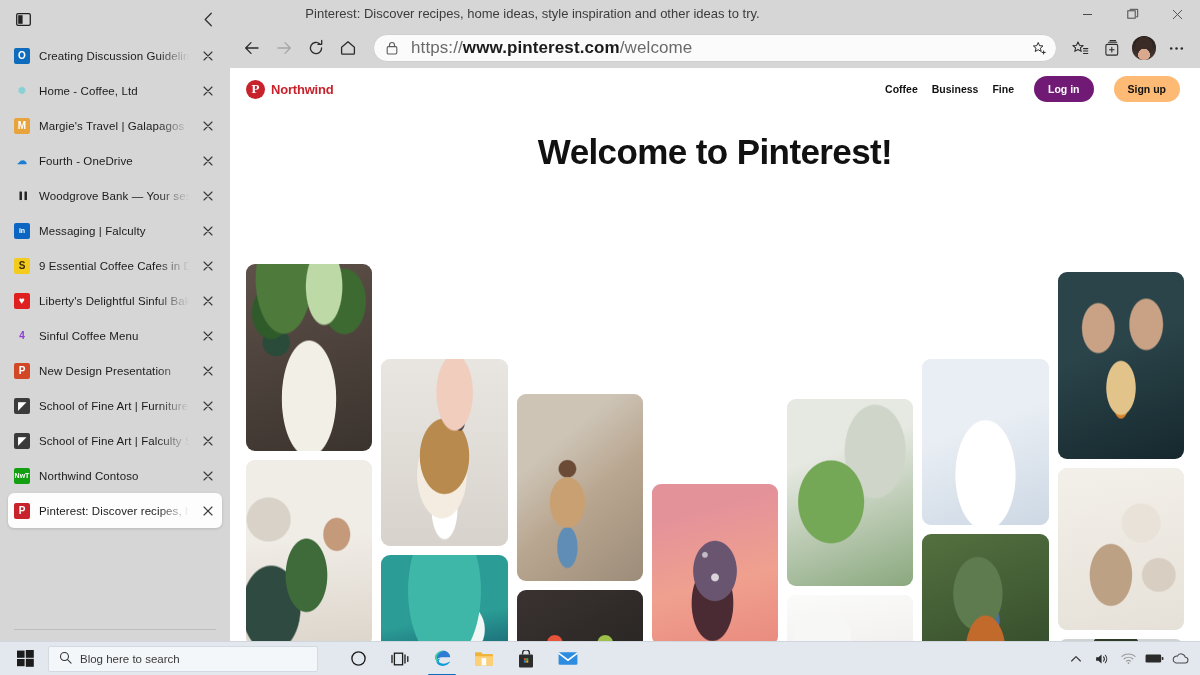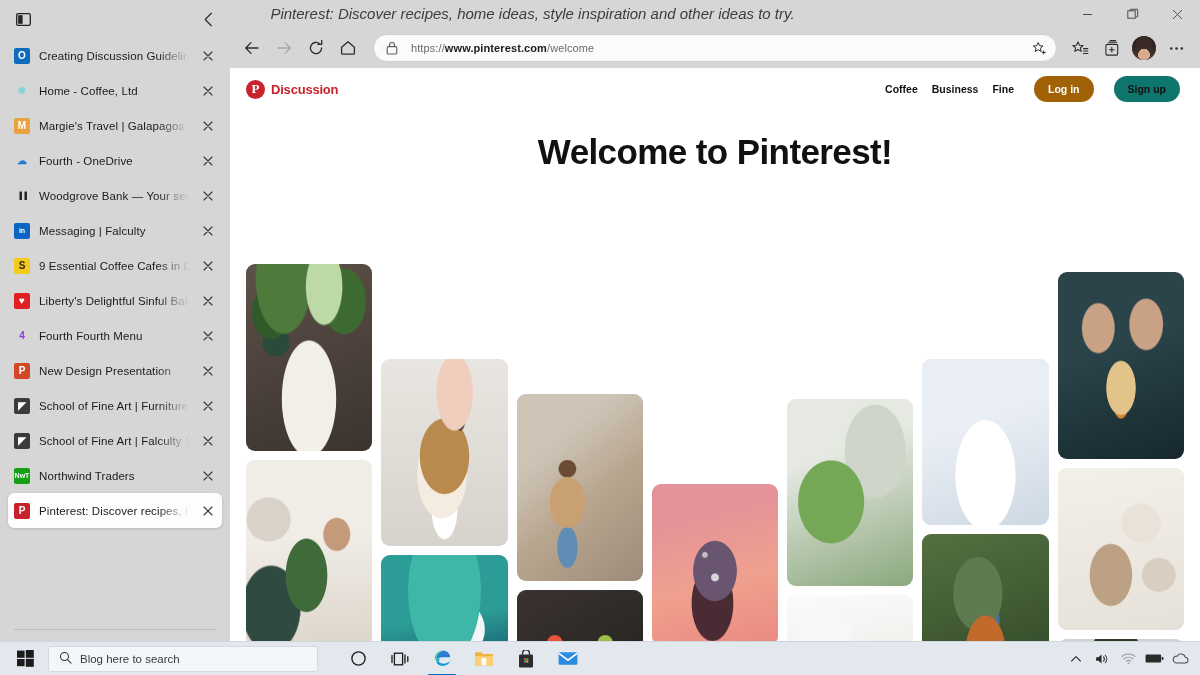--- a/index.html
+++ b/index.html
@@ -101,25 +101,24 @@
   #titlebar {
     height: 28px; flex: 0 0 28px;
     background: #d6d6d6;
     display: flex; align-items: center;
     position: relative;
   }
   #titlebar .t-drag { flex: 1 1 auto; height: 28px; position: relative; }
   #win-title {
     position: absolute; left: 0; right: 0; top: 0;
     height: 28px; line-height: 28px; text-align: center;
-    font-size: 15px; color: #3c3c3c;
+    font-size: 13px; color: #3c3c3c;
     white-space: nowrap; overflow: hidden;
     
     transform: translateX(-115px);
-    font-style: italic;
   }
   .wbtn {
     width: 45px; height: 28px; flex: 0 0 45px;
     display: flex; align-items: center; justify-content: center;
     color: #555; cursor: pointer;
   }
 
   
   #toolbar {
     height: 40px; flex: 0 0 40px;
@@ -136,21 +135,21 @@
 
   #omnibox {
     flex: 1 1 auto; height: 28px; margin: 0 7px 0 9px;
     background: #fbfbfb; border-radius: 14px;
     display: flex; align-items: center;
     padding: 0 4px 0 12px; min-width: 0;
     border: 1px solid #cfcfcf;
   }
   #lock-icon { flex: 0 0 14px; display: flex; align-items: center; color: #5c5c5c; }
   #url {
-    flex: 1 1 auto; font-size: 11px; color: #6a6a6a;
+    flex: 1 1 auto; font-size: 17px; color: #6a6a6a;
     white-space: nowrap; overflow: hidden;
     padding-left: 11px; letter-spacing: .1px;
   }
   #url b { color: #1b1b1b; font-weight: 700; }
   #fav-add {
     width: 26px; height: 24px; flex: 0 0 26px;
     display: flex; align-items: center; justify-content: center;
     border-radius: 4px; cursor: pointer; color: #2b2b2b;
   }
   #avatar {
@@ -192,22 +191,22 @@
   #p-nav { display: flex; align-items: center; gap: 14px; }
   .p-link {
     font-size: 10.5px; font-weight: 700; color: #111;
     cursor: pointer; white-space: nowrap;
   }
   .p-btn {
     font-size: 10.5px; font-weight: 700;
     border-radius: 20px; padding: 7px 14px;
     cursor: pointer; white-space: nowrap;
   }
-  .p-btn.login { background: #a16207; color: #fff; margin-left: 6px; }
-  .p-btn.signup { background: #0f766e; color: #111; margin-left: 6px; }
+  .p-btn.login { background: #701a75; color: #fff; margin-left: 6px; }
+  .p-btn.signup { background: #fdba74; color: #111; margin-left: 6px; }
 
   #p-title {
     text-align: center; font-size: 35px; font-weight: 700;
     color: #111; letter-spacing: -.6px;
     margin-top: 22px; margin-bottom: 22px;
   }
 
   
   #masonry {
     position: absolute; left: 0; right: 0; top: 196px; bottom: 0;
@@ -439,21 +438,21 @@
             <span class="vt-ico" style="background: rgb(224, 32, 32); color: rgb(255, 255, 255);">♥</span>
             <span class="vt-label">Liberty's Delightful Sinful Baker</span>
             <span class="vt-close">
               <svg width="10" height="10" viewBox="0 0 10 10">
                 <path d="M1 1l8 8M9 1l-8 8" stroke="currentColor" stroke-width="1.15" stroke-linecap="round"></path>
               </svg>
             </span>
           </div>
           <div class="vt-item">
             <span class="vt-ico" style="background: transparent; color: rgb(139, 63, 212);">4</span>
-            <span class="vt-label">Fourth Fourth Menu</span>
+            <span class="vt-label">Sinful Coffee Menu</span>
             <span class="vt-close">
               <svg width="10" height="10" viewBox="0 0 10 10">
                 <path d="M1 1l8 8M9 1l-8 8" stroke="currentColor" stroke-width="1.15" stroke-linecap="round"></path>
               </svg>
             </span>
           </div>
           <div class="vt-item">
             <span class="vt-ico" style="background: rgb(210, 71, 38); color: rgb(255, 255, 255);">P</span>
             <span class="vt-label">New Design Presentation</span>
             <span class="vt-close">
@@ -475,21 +474,21 @@
             <span class="vt-ico" style="background: rgb(59, 59, 59); color: rgb(255, 255, 255);">◤</span>
             <span class="vt-label">School of Fine Art | Falculty Sho</span>
             <span class="vt-close">
               <svg width="10" height="10" viewBox="0 0 10 10">
                 <path d="M1 1l8 8M9 1l-8 8" stroke="currentColor" stroke-width="1.15" stroke-linecap="round"></path>
               </svg>
             </span>
           </div>
           <div class="vt-item">
             <span class="vt-ico" style="background: rgb(18, 160, 18); color: rgb(255, 255, 255); font-size: 7px;">NwT</span>
-            <span class="vt-label">Northwind Traders</span>
+            <span class="vt-label">Northwind Contoso</span>
             <span class="vt-close">
               <svg width="10" height="10" viewBox="0 0 10 10">
                 <path d="M1 1l8 8M9 1l-8 8" stroke="currentColor" stroke-width="1.15" stroke-linecap="round"></path>
               </svg>
             </span>
           </div>
           <div class="vt-item active">
             <span class="vt-ico" style="background: rgb(200, 35, 44); color: rgb(255, 255, 255);">P</span>
             <span class="vt-label">Pinterest: Discover recipes, hom</span>
             <span class="vt-close">
@@ -591,21 +590,21 @@
               <circle cx="13.8" cy="8.5" r="1.25" fill="currentColor"></circle>
             </svg>
         </div>
       </div>
 
       <div id="content">
 
         <div id="p-header">
           <div id="p-logo">
             <span class="mark">P</span>
-            <span class="word">Discussion</span>
+            <span class="word">Northwind</span>
           </div>
           <div class="gap"></div>
           <div id="p-nav">
             <span class="p-link">Coffee</span>
             <span class="p-link">Business</span>
             <span class="p-link">Fine</span>
             <span class="p-btn login">Log in</span>
             <span class="p-btn signup">Sign up</span>
           </div>
         </div>

